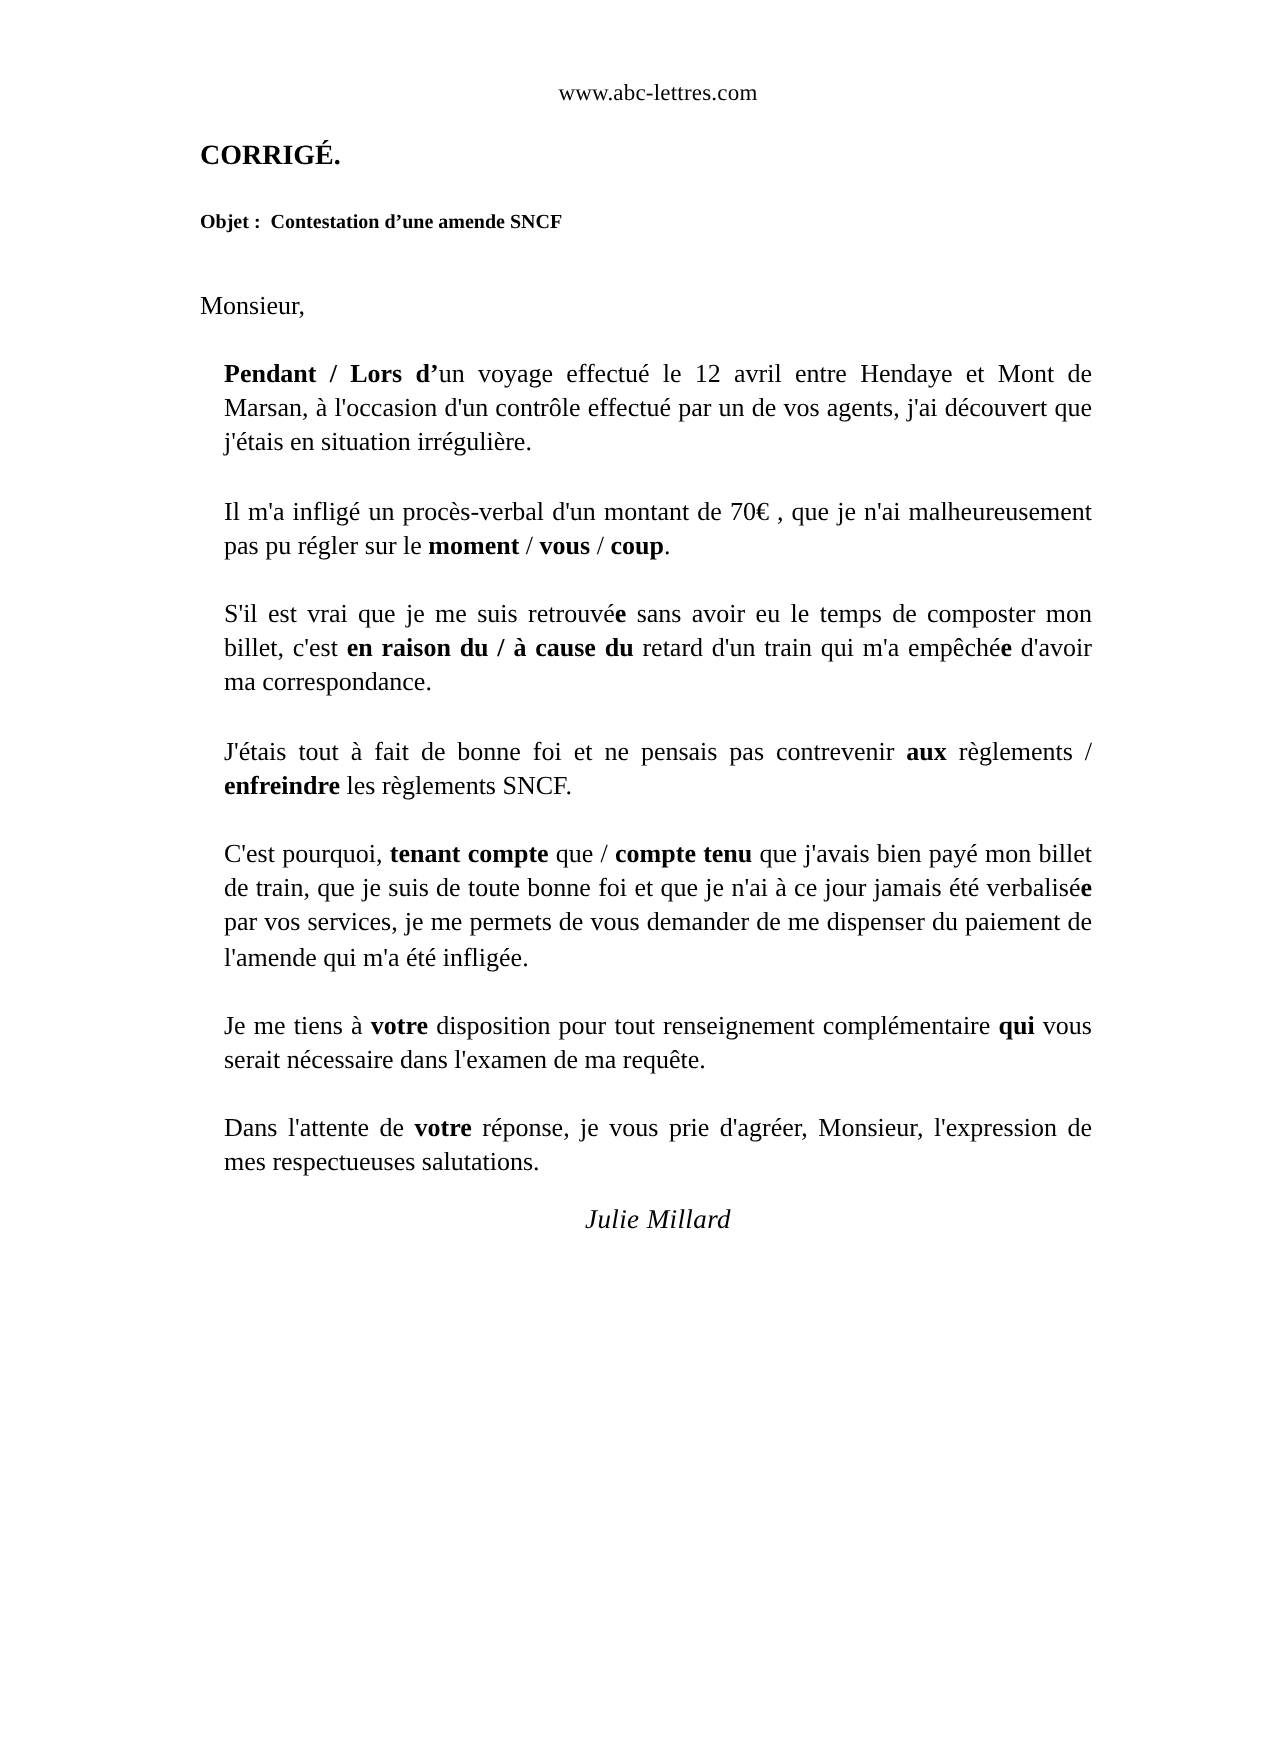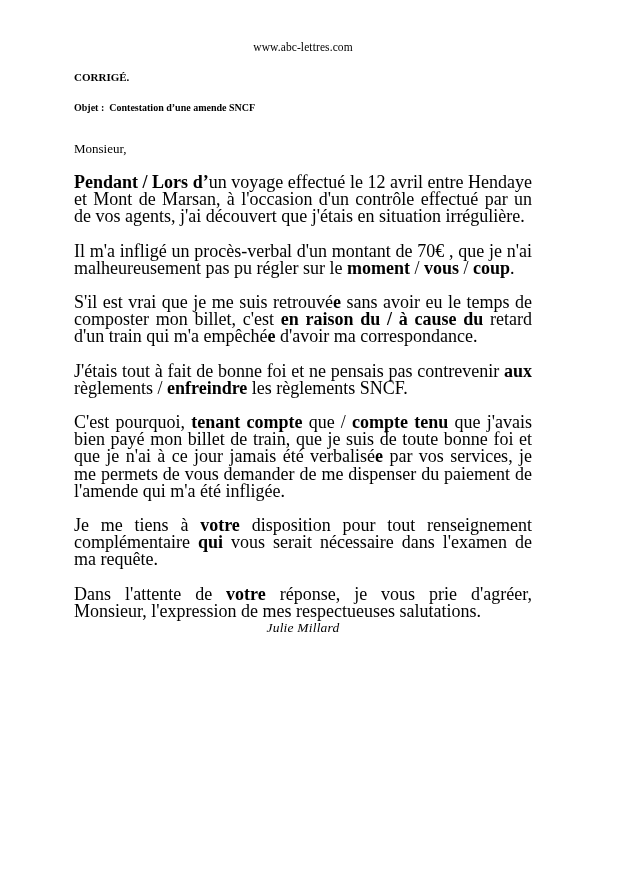--- a/index.html
+++ b/index.html
@@ -16,50 +16,50 @@
   }
   .page {
     position: relative;
     width: 638px;
     height: 882px;
     background: #ffffff;
     box-sizing: border-box;
   }
   .content {
     position: absolute;
-    left: 74px;
+    left: 100px;
     top: 0;
     width: 458px;
   }
   .site-header {
     text-align: center;
     font-size: 11.5px;
     padding-top: 41px;
     letter-spacing: 0.1px;
   }
   .corrige {
     font-weight: bold;
-    font-size: 11px;
+    font-size: 14px;
     margin-top: 18px;
   }
   .objet {
     font-weight: bold;
     font-size: 10px;
     margin-top: 19px;
     white-space: pre;
   }
   .salutation {
     font-size: 13px;
     margin-top: 28px;
   }
   p.body-par {
-    font-size: 18px;
+    font-size: 13px;
     line-height: 17.2px;
     text-align: justify;
-    margin: 0;
+    margin: 12px;
     margin-top: 17px;
     -webkit-hyphens: none;
     hyphens: none;
   }
   b, .b {
     font-weight: bold;
   }
   .signature {
     text-align: center;
     font-style: italic;

